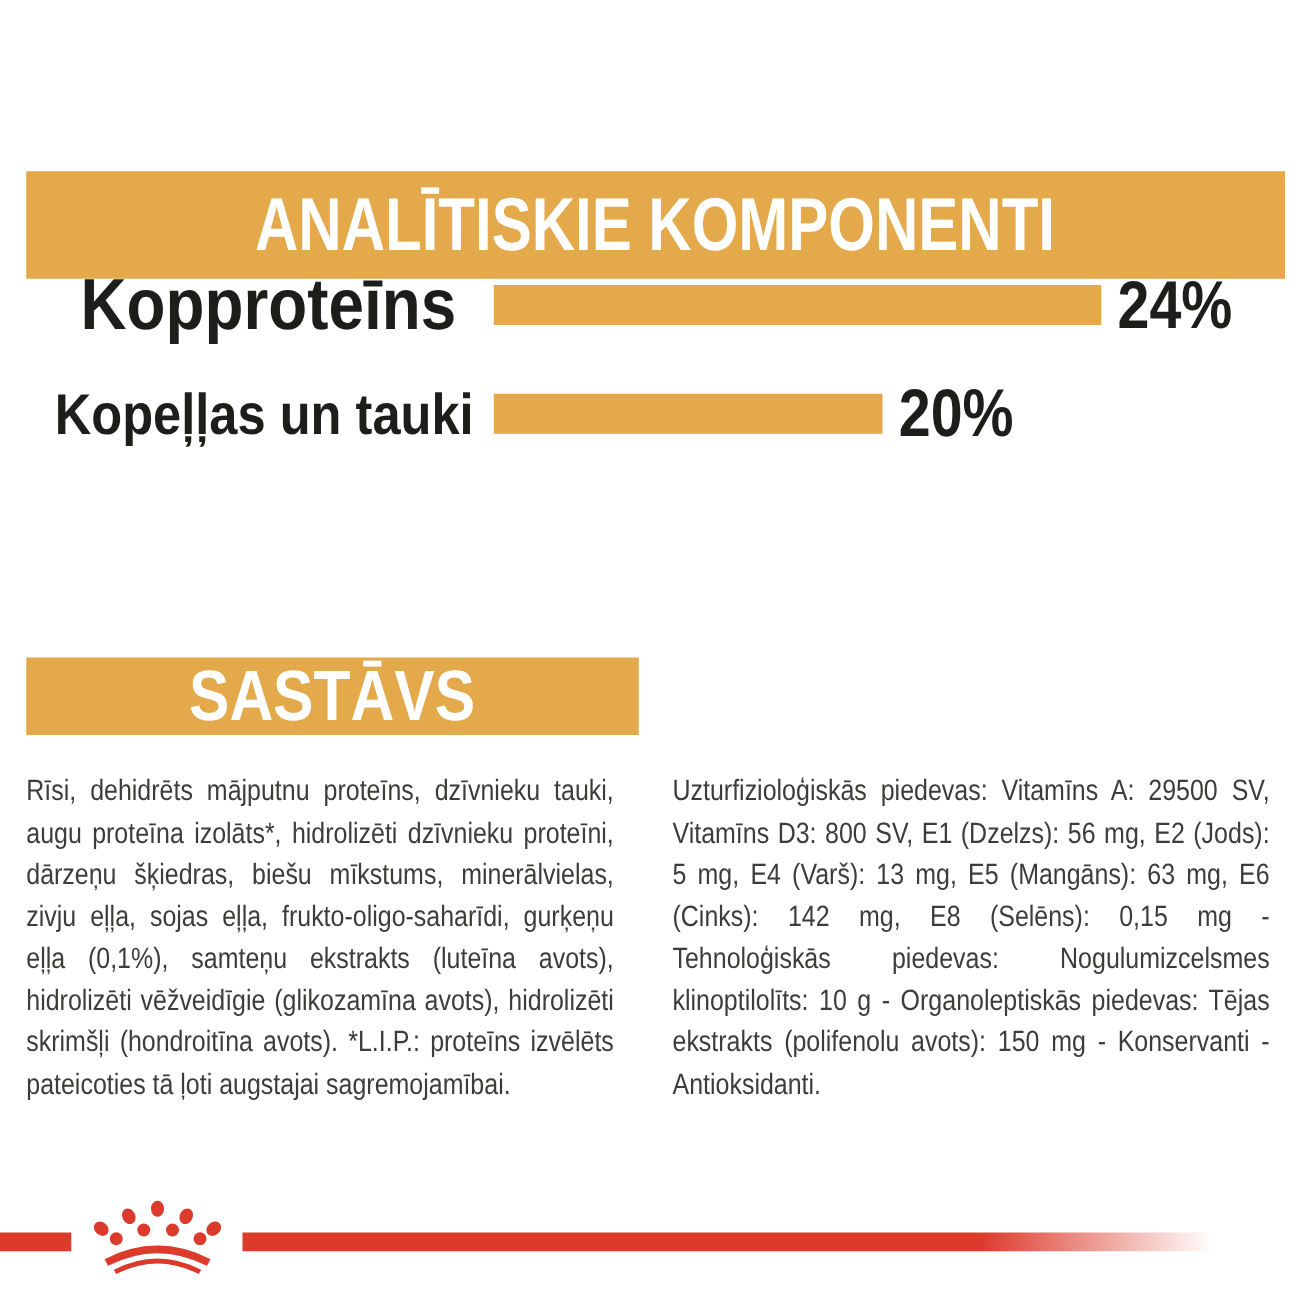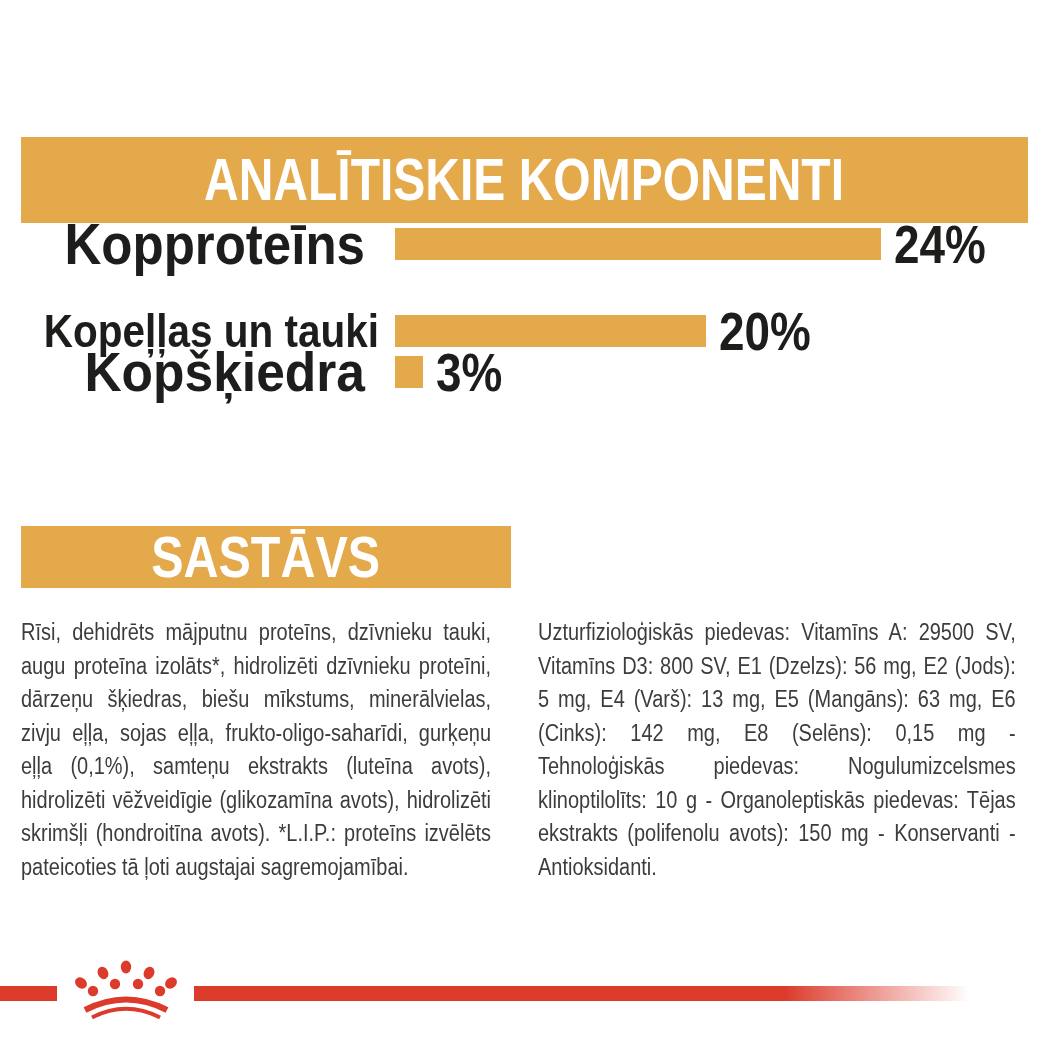--- a/index.html
+++ b/index.html
@@ -118,25 +118,20 @@
       <div class="chart-row row-0">
         <div class="chart-label">Kopproteīns</div>
         <div class="chart-bar" style="width: 486px; background: rgb(227, 169, 75);"></div>
         <div class="chart-value">24%</div>
       </div>
       <div class="chart-row row-1">
         <div class="chart-label">Kopeļļas un tauki</div>
         <div class="chart-bar" style="width: 311px; background: rgb(227, 169, 75);"></div>
         <div class="chart-value">20%</div>
       </div>
-      <div class="chart-row row-2">
-        <div class="chart-label">Kopšķiedra</div>
-        <div class="chart-bar" style="width: 28px; background: rgb(227, 169, 75);"></div>
-        <div class="chart-value">3%</div>
-      </div>
     </div>
 
   <div class="band band-left">
     <div class="band-inner">
       <span class="band-text">SASTĀVS</span>
     </div>
   </div>
 
   <p class="body-text left">Rīsi, dehidrēts mājputnu proteīns, dzīvnieku tauki, augu proteīna izolāts*, hidrolizēti dzīvnieku proteīni, dārzeņu šķiedras, biešu mīkstums, minerālvielas, zivju eļļa, sojas eļļa, frukto-oligo-saharīdi, gurķeņu eļļa (0,1%), samteņu ekstrakts (luteīna avots), hidrolizēti vēžveidīgie (glikozamīna avots), hidrolizēti skrimšļi (hondroitīna avots). *L.I.P.: proteīns izvēlēts pateicoties tā ļoti augstajai sagremojamībai.</p>
   <p class="body-text right">Uzturfizioloģiskās piedevas: Vitamīns A: 29500 SV, Vitamīns D3: 800 SV, E1 (Dzelzs): 56 mg, E2 (Jods): 5 mg, E4 (Varš): 13 mg, E5 (Mangāns): 63 mg, E6 (Cinks): 142 mg, E8 (Selēns): 0,15 mg - Tehnoloģiskās piedevas: Nogulumizcelsmes klinoptilolīts: 10 g - Organoleptiskās piedevas: Tējas ekstrakts (polifenolu avots): 150 mg - Konservanti - Antioksidanti.</p>

